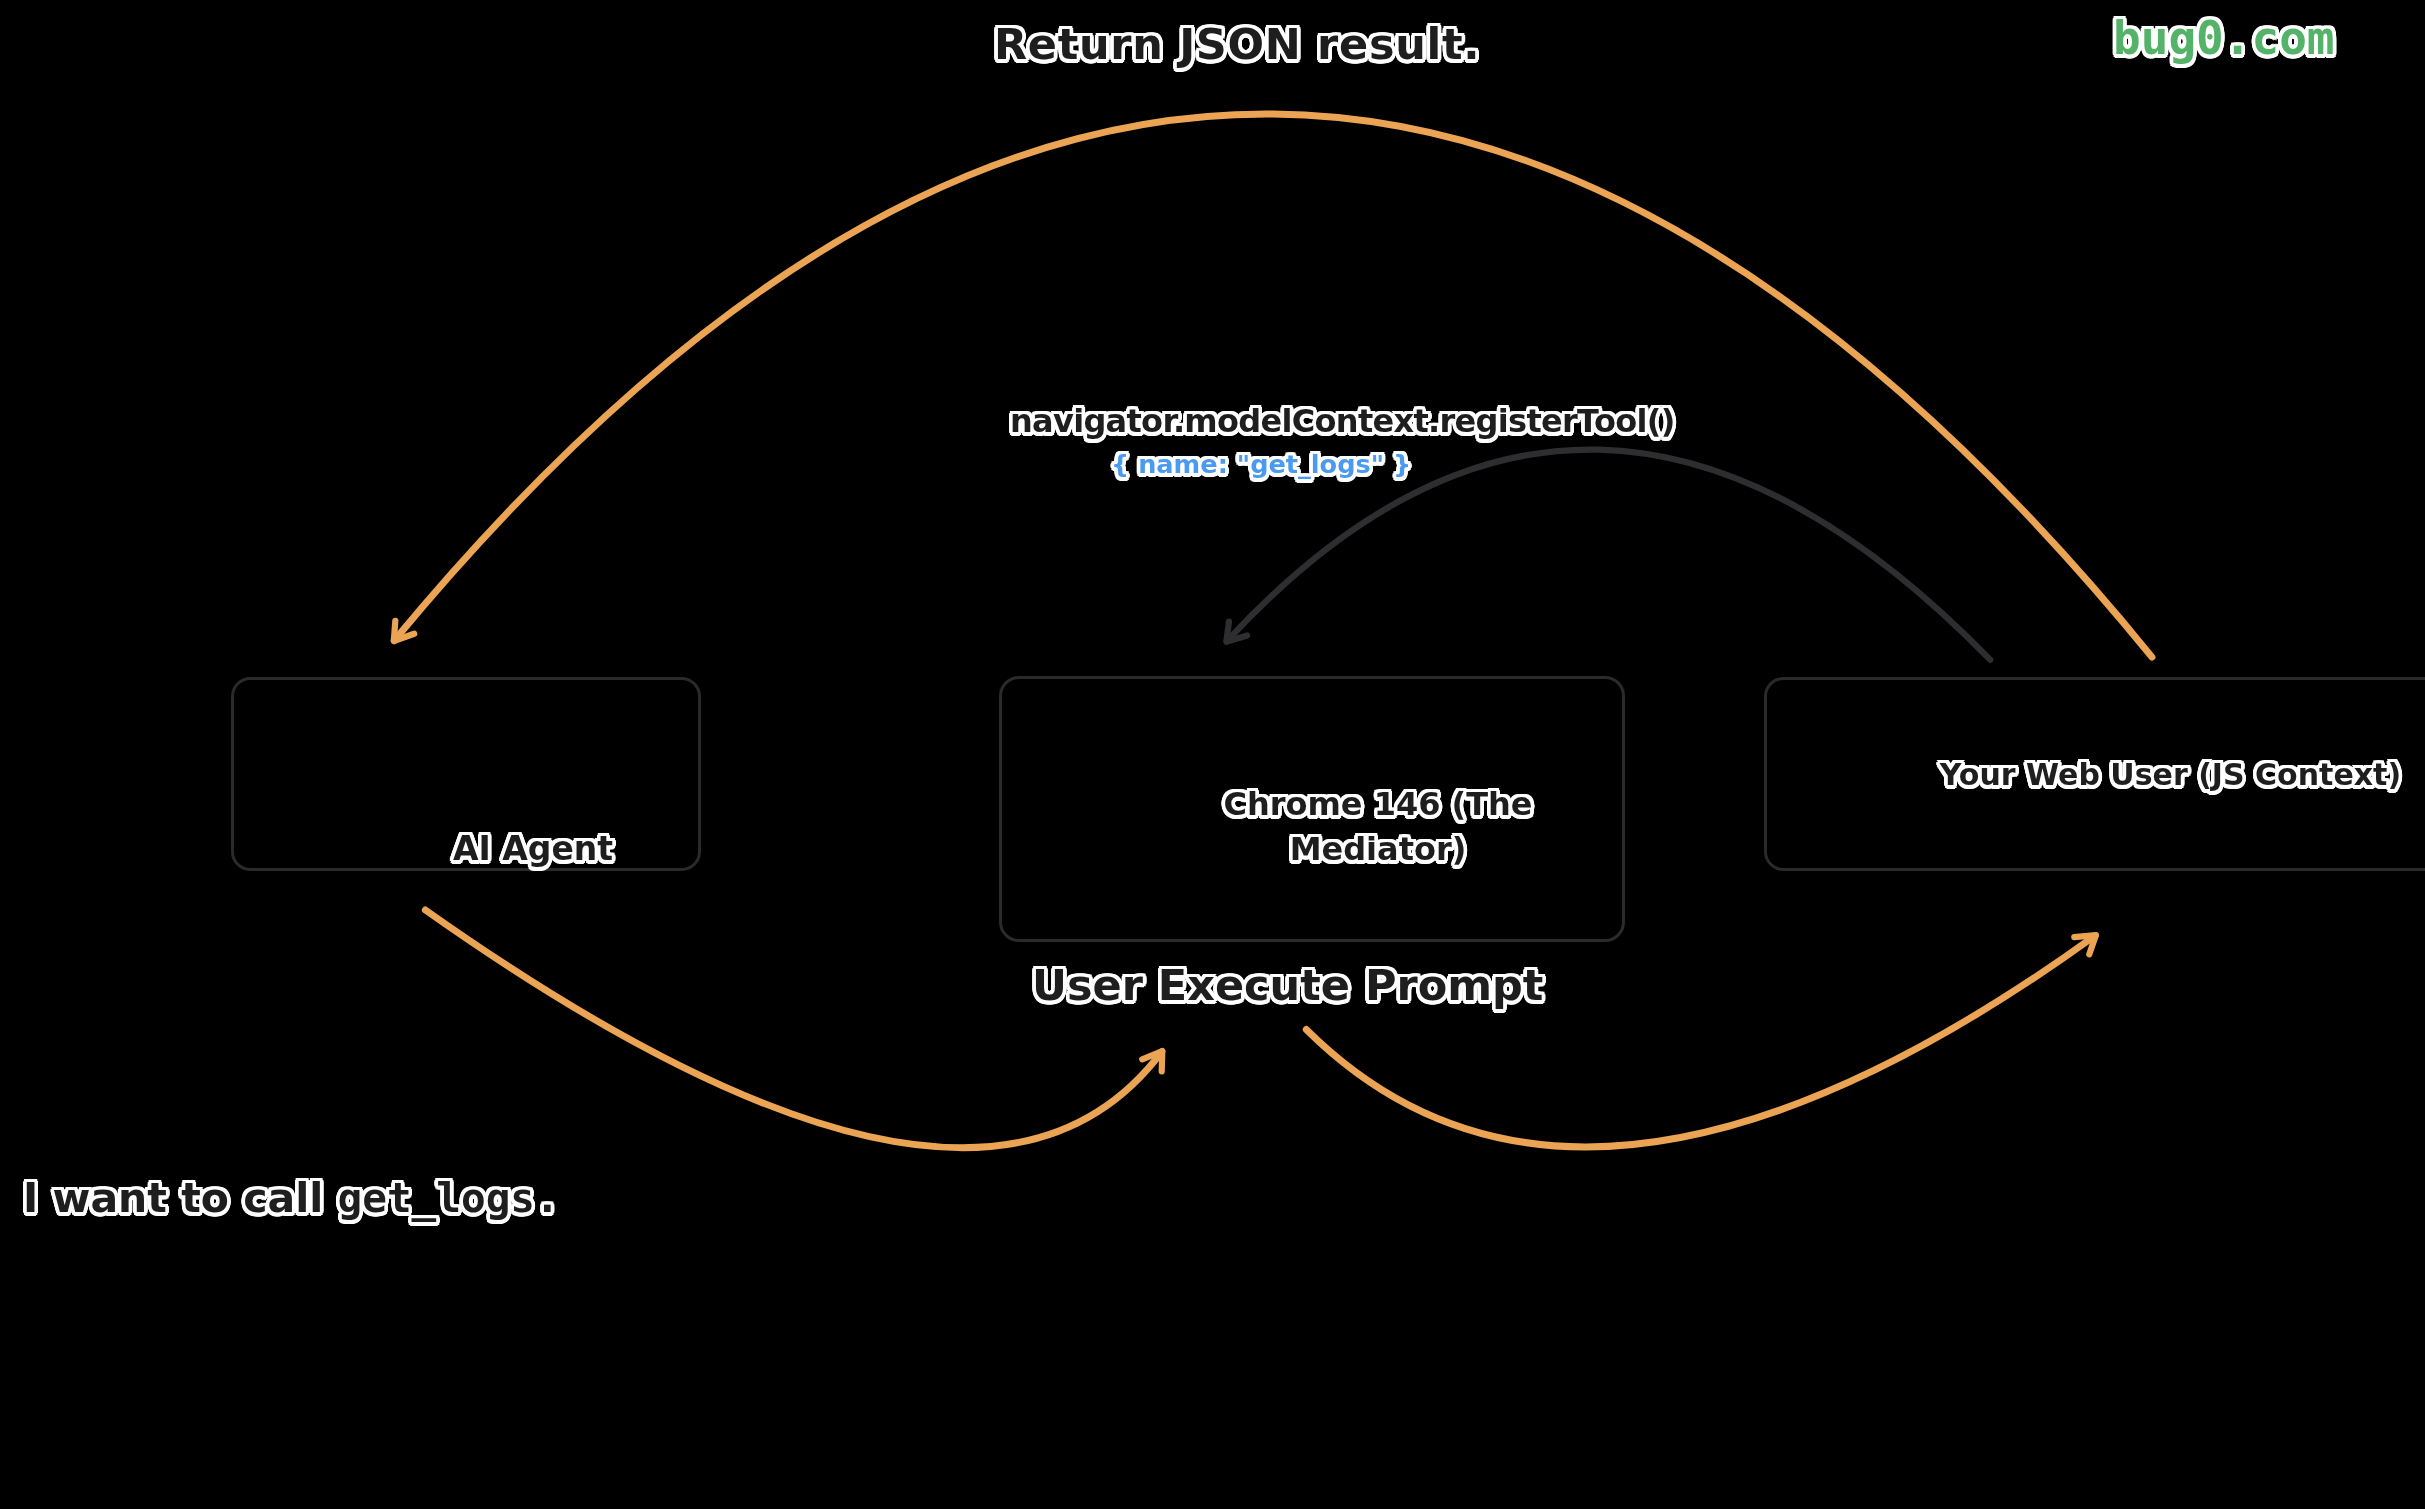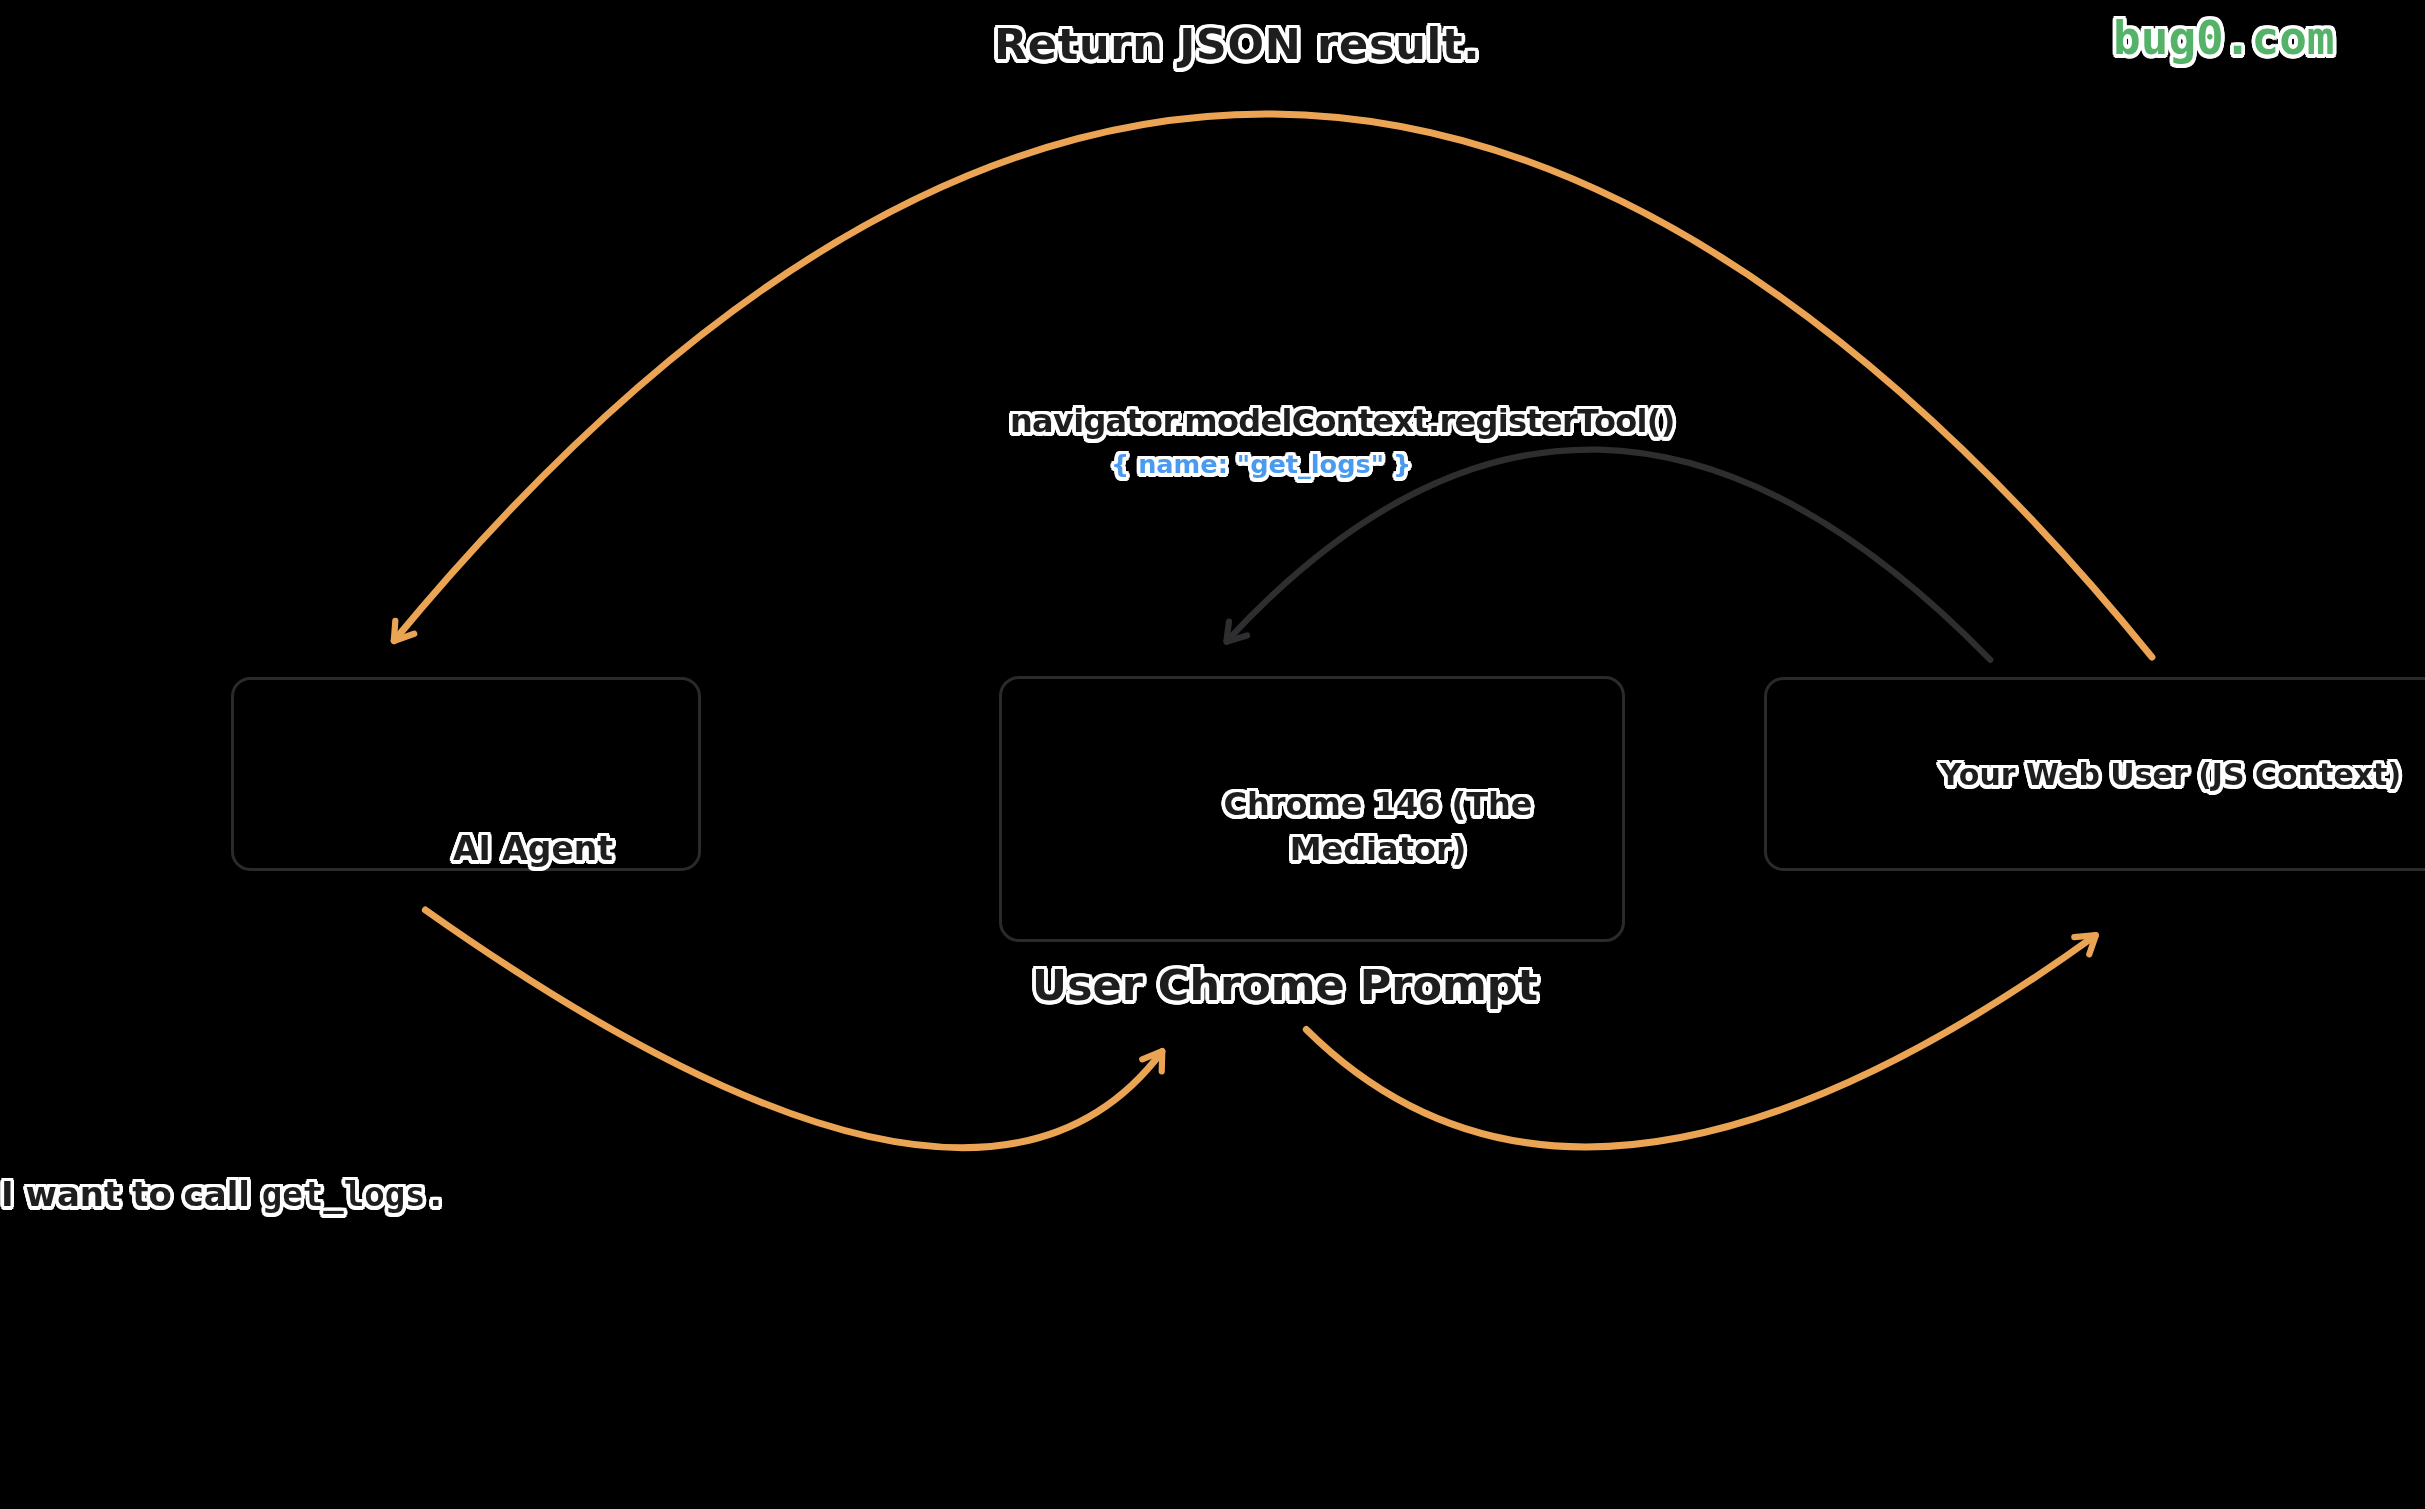--- a/index.html
+++ b/index.html
@@ -48,21 +48,21 @@
   .box-chrome .box-label{
     font-size:32px;white-space:normal;width:325px;text-align:center;
     line-height:1.4;transform:translate(66px,18px);
   }
   .box-web .box-label{font-size:30px;transform:translateX(55px);}
 
   .return-label{left:994px;top:18px;font-size:43px;letter-spacing:0.7px;}
   .register-label{left:1010px;top:401px;font-size:32px;letter-spacing:-0.7px;}
   .args-label{left:1111px;top:449px;font-size:25.6px;color:var(--c-blue);}
   .consent-label{left:1032px;top:959px;font-size:43px;}
-  .want-label{left:1px;top:1173px;font-size:34px;}
+  .want-label{left:23px;top:1173px;font-size:41px;}
   .execute-label{left:1491px;top:1175px;font-size:40px;letter-spacing:0.7px;}
   .note-label{left:699px;top:1448px;font-size:43px;letter-spacing:1.4px;color:var(--c-red);}
   .logo{left:2113px;top:9.7px;font-size:46px;color:var(--c-green);
         font-family:"DejaVu Sans Mono", monospace;}
   .code-font{font-family:"DejaVu Sans Mono", monospace;}
 </style>
 </head>
 <body>
 
 <div class="canvas">
@@ -96,21 +96,21 @@
   </div>
 
   <div class="box box-chrome">
     <span class="outlined box-label">Chrome 146 (The Mediator)</span>
   </div>
 
   <div class="box box-web">
     <span class="outlined box-label">Your Web User (JS Context)</span>
   </div>
 
-  <div class="txt outlined consent-label">User Chrome Prompt</div>
+  <div class="txt outlined consent-label">User Execute Prompt</div>
 
   <div class="txt outlined want-label">
     <span>I want to call </span><span class="code-font">get_logs.</span>
   </div>
 
 
 
 </div>
 
 

